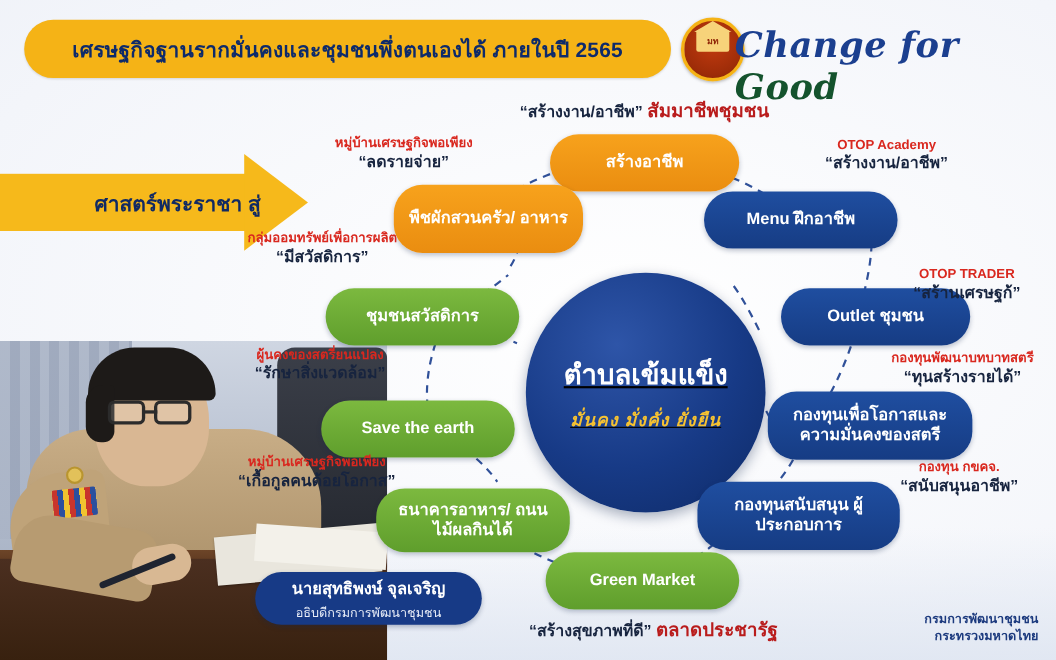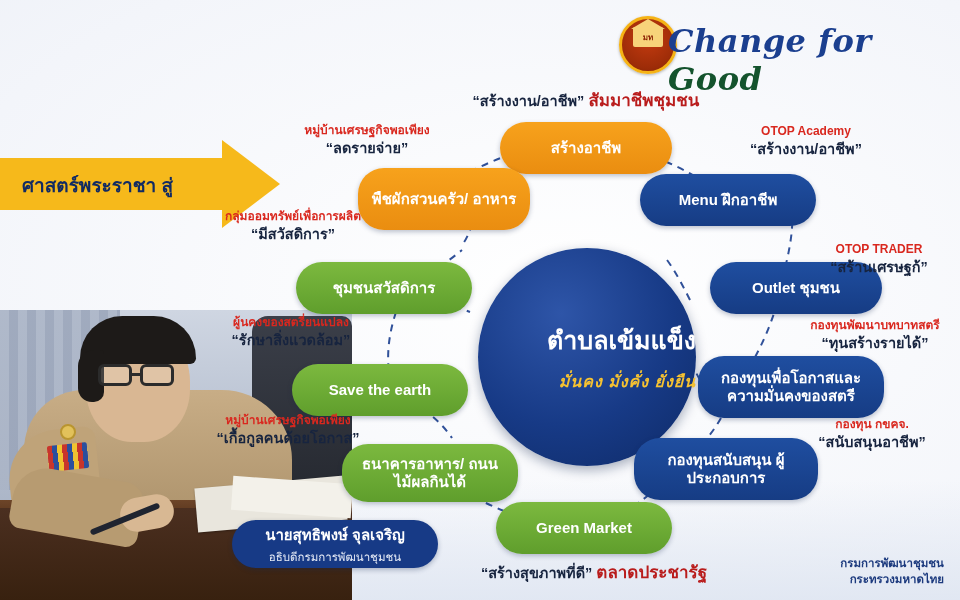--- a/index.html
+++ b/index.html
@@ -61,21 +61,21 @@
   .cfg {
     position:absolute; left:668px; top:22px;
     font-family:"DejaVu Serif", serif;
     font-size:32px; font-style:italic; font-weight:bold;
     letter-spacing:.5px;
   }
   .cfg .c1 { color:#1b3f8f; }
   .cfg .c2 { color:#14532d; }
 
   
-  .arrow-wrap { position:absolute; left:0; top:140px; width:300px; height:90px; }
+  .arrow-wrap { position:absolute; left:0; top:140px; width:300px; height:90px;text-align:right; }
   .arrow-shape {
     position:absolute; left:0; top:0; width:282px; height:88px;
   }
   .arrow-body {
     position:absolute; left:0; top:18px; width:225px; height:52px;
     background:#f6b91b;
   }
   .arrow-head {
     position:absolute; left:222px; top:0; width:0; height:0;
     border-top:44px solid transparent; border-bottom:44px solid transparent;
@@ -85,21 +85,21 @@
     position:absolute; left:22px; top:30px; width:215px;
     color:#112a63; font-size:19px; font-weight:bold; white-space:nowrap;
   }
 
   
   .center-circle {
     position:absolute; left:478px; top:248px; width:218px; height:218px;
     border-radius:50%;
     background:radial-gradient(circle at 38% 30%, #2e55a8 0%, #173a86 55%, #0e2a66 100%);
     box-shadow:0 4px 12px rgba(10,30,70,.35);
-    display:flex; flex-direction:column; align-items:flex-end; justify-content:center;
+    display:flex; flex-direction:column; align-items:center; justify-content:center;text-decoration:underline;
   }
   .center-title {
     color:#ffffff; font-size:25px; font-weight:bold; margin-bottom:9px;
   }
   .center-sub {
     color:#f6c231; font-size:16px; font-weight:bold; font-style:italic;
     letter-spacing:1px;
   }
 
   
@@ -275,20 +275,23 @@
     <div class="ph-badge"></div>
     <div class="ph-desktop"></div>
     <div class="ph-desk"></div>
     <div class="ph-paper"></div>
     <div class="ph-paper2"></div>
     <div class="ph-arm"></div>
     <div class="ph-hand"></div>
     <div class="ph-pen"></div>
   </div>
 
+  <div class="banner">
+    <span class="banner-text">เศรษฐกิจฐานรากมั่นคงและชุมชนพึ่งตนเองได้ ภายในปี 2565</span>
+  </div>
 
   <div class="logo-seal">
     <div class="seal-inner">
       <div class="seal-roof"></div>
       <div class="seal-house"></div>
       <div class="seal-txt">มท</div>
     </div>
   </div>
 
   <div class="cfg">

